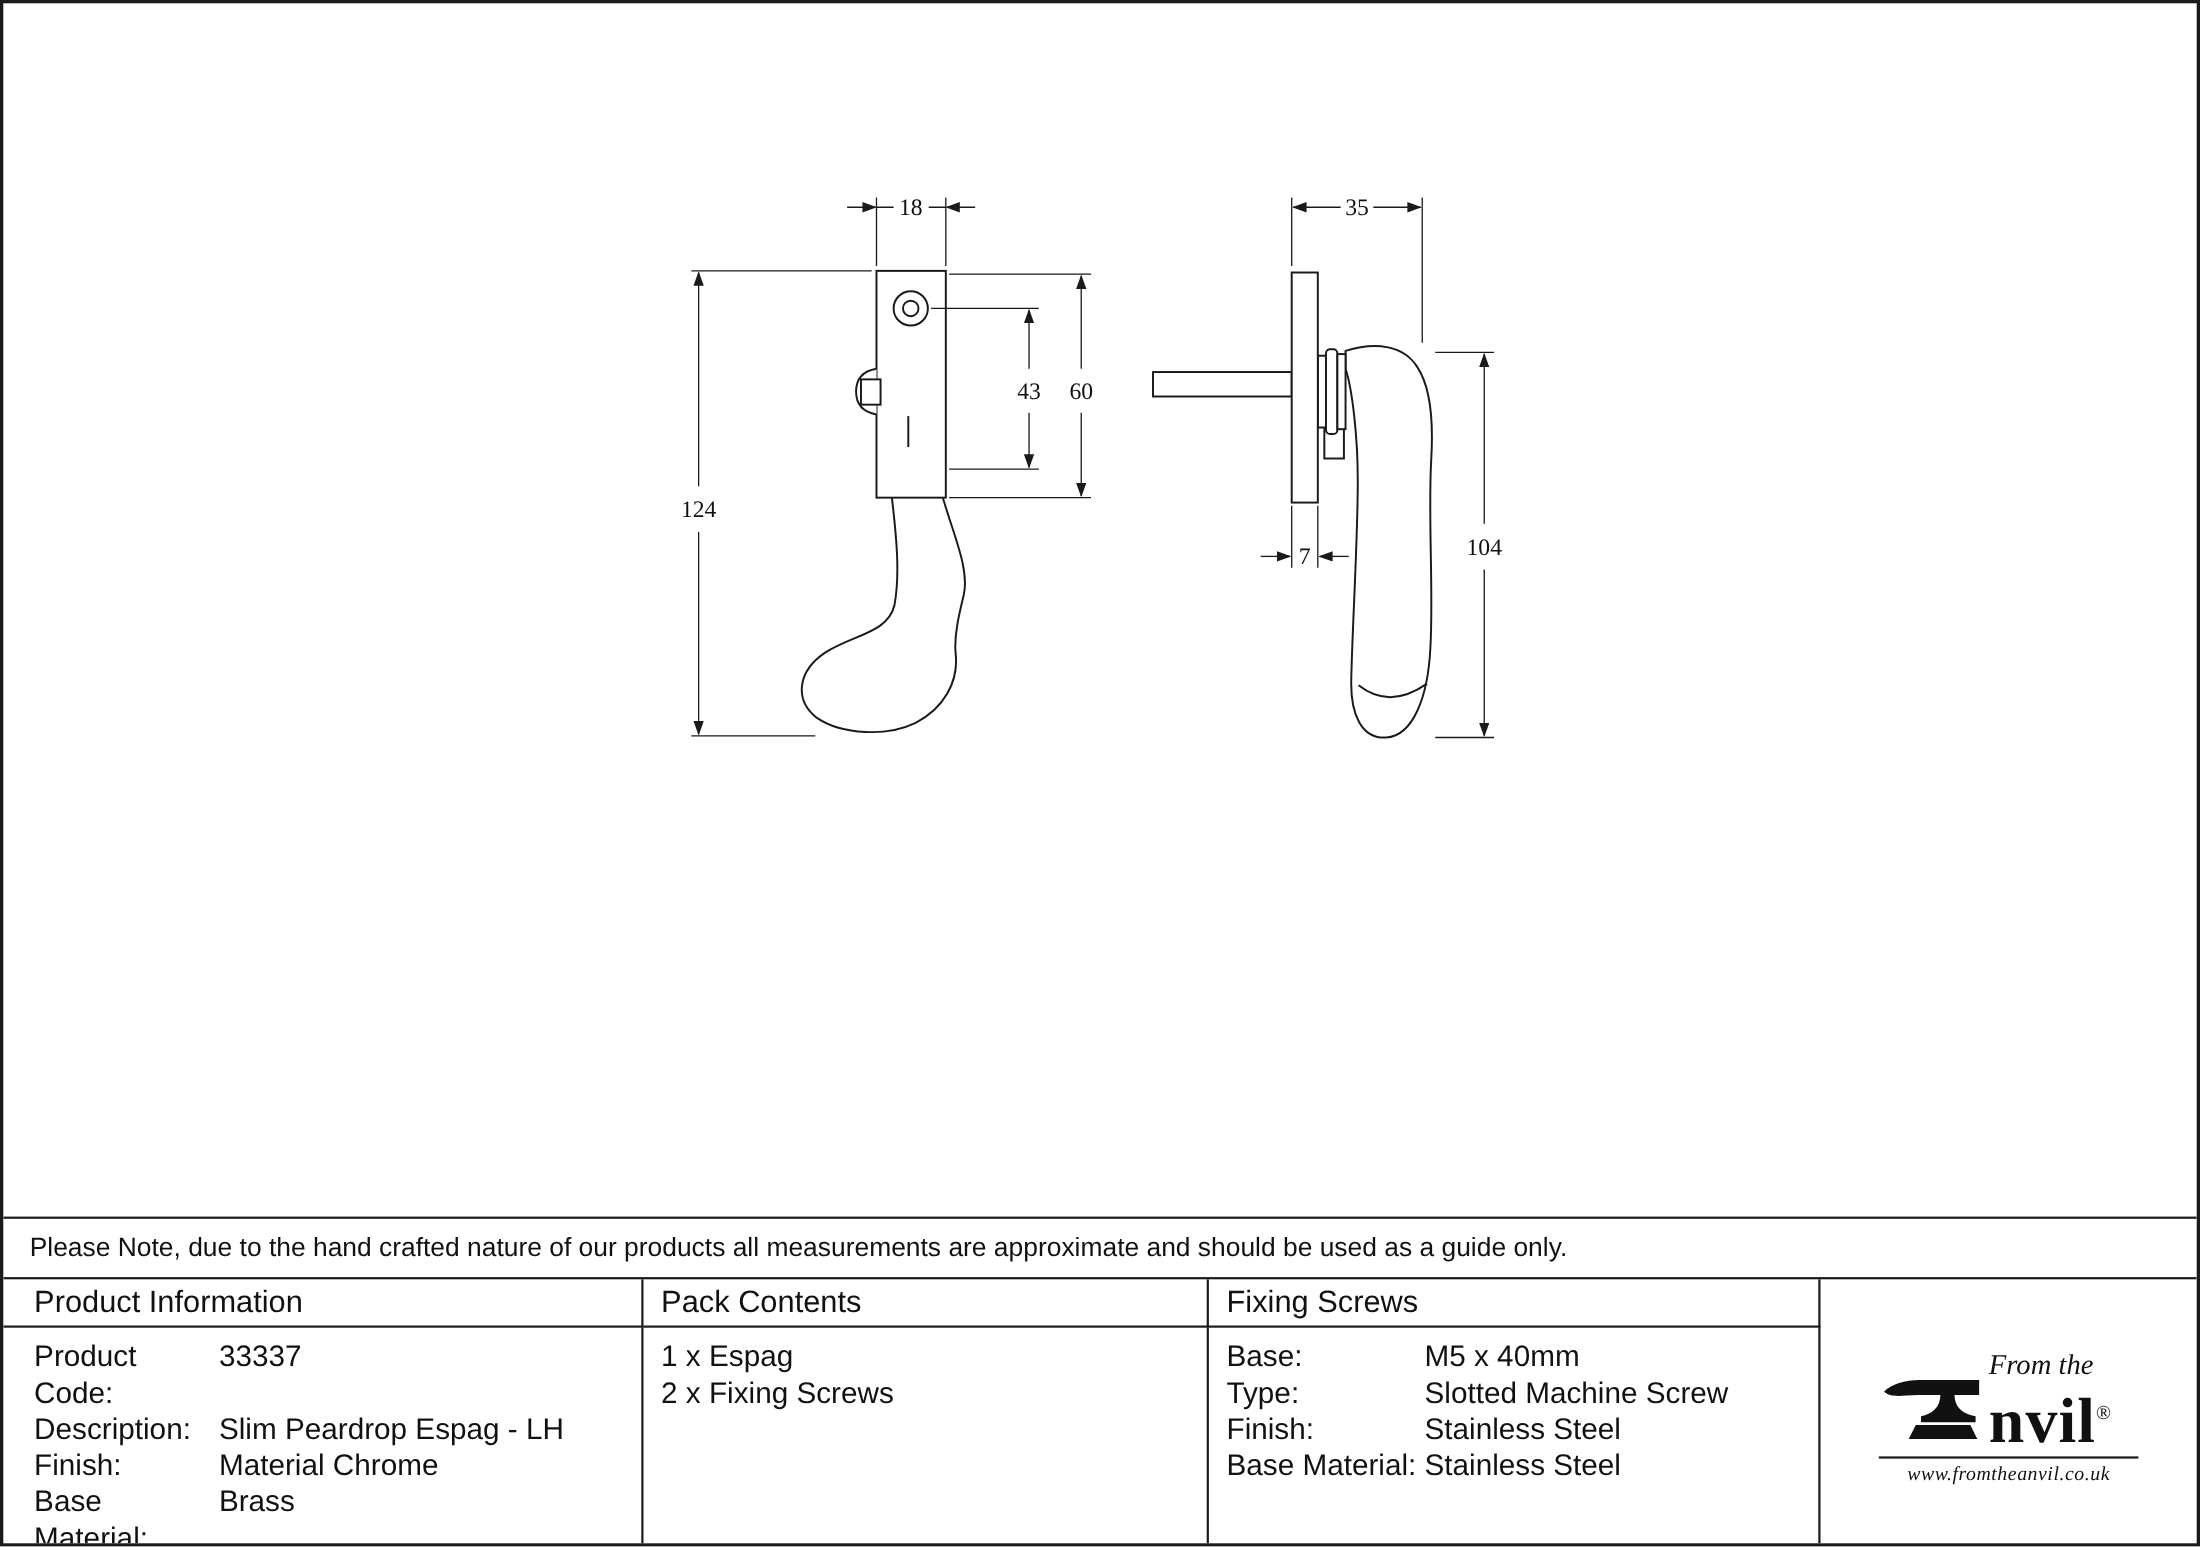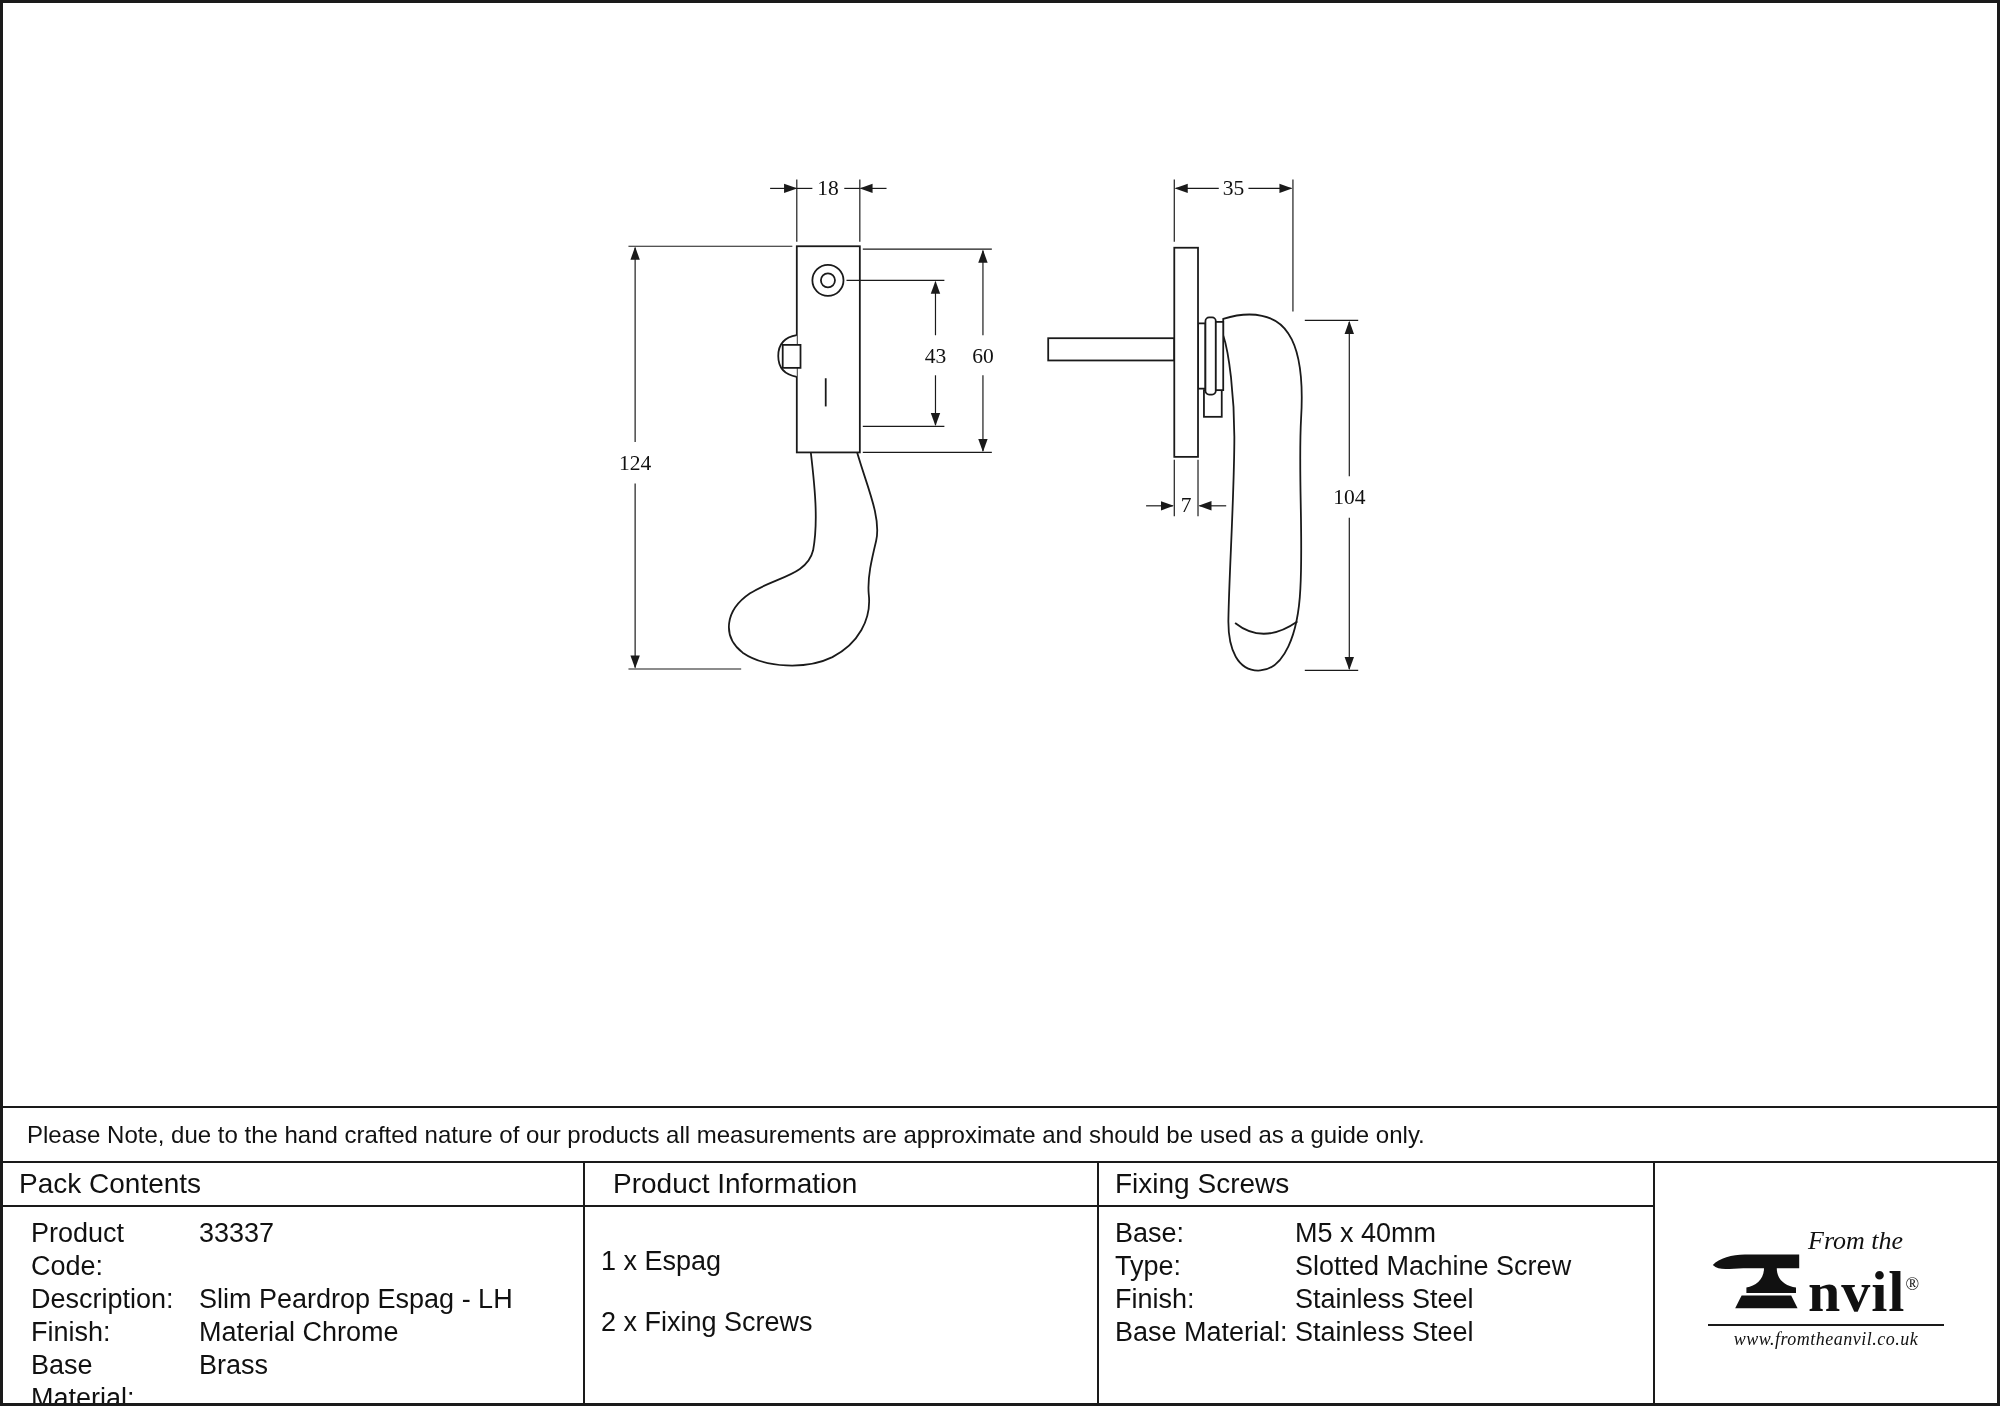--- a/index.html
+++ b/index.html
@@ -39,21 +39,21 @@
     display:flex; align-items:center;
     font-size:28px; box-sizing:border-box;
   }
   .body-cell { box-sizing:border-box; padding-top:10px; font-size:27px; }
   .col-border { border-right:2.5px solid #1a1a1a; }
   .pad1 { padding-left:28px; }
   .pad2 { padding-left:16px; }
   .kv { display:flex; line-height:33px; }
   .kv .k { flex:0 0 168px; }
   .kv3 .k { flex:0 0 180px; }
-  .pc-item { line-height:33px;margin-top:28px; }
+  .pc-item { line-height:33px; }
 
   .logo-cell {
     grid-column:4; grid-row:1 / 3;
     display:flex; align-items:center; justify-content:center;
   }
   .logo { width:236px; font-family:"Liberation Serif", serif; }
   .logo-row { display:flex; align-items:flex-end; position:relative; }
   .logo-right { display:flex; flex-direction:column; margin-left:4px; }
   .from-the { font-style:italic; font-size:26px; line-height:26px; margin-bottom:12px; }
   .nvil { font-weight:bold; font-size:58px; line-height:52px; letter-spacing:1px; }
@@ -179,25 +179,25 @@
       </g>
     </svg>
   </div>
 
   <div class="note-bar">
     <span>Please Note, due to the hand crafted nature of our products all measurements are approximate and should be used as a guide only.</span>
   </div>
 
   <div class="spec-table">
 
+    <div class="th col-border pad1">
+      <span>Product Information</span>
+    </div>
     <div class="th col-border pad2">
       <span>Pack Contents</span>
-    </div>
-    <div class="th col-border pad1">
-      <span>Product Information</span>
     </div>
     <div class="th col-border pad2">
       <span>Fixing Screws</span>
     </div>
 
     <div class="logo-cell">
       <div class="logo">
         <div class="logo-row">
           <svg width="96" height="74" viewBox="0 0 120 80">
             <path fill="#111" d="M 6 20 C 14 12 30 7 46 7 L 114 7 L 114 24 L 86 24

